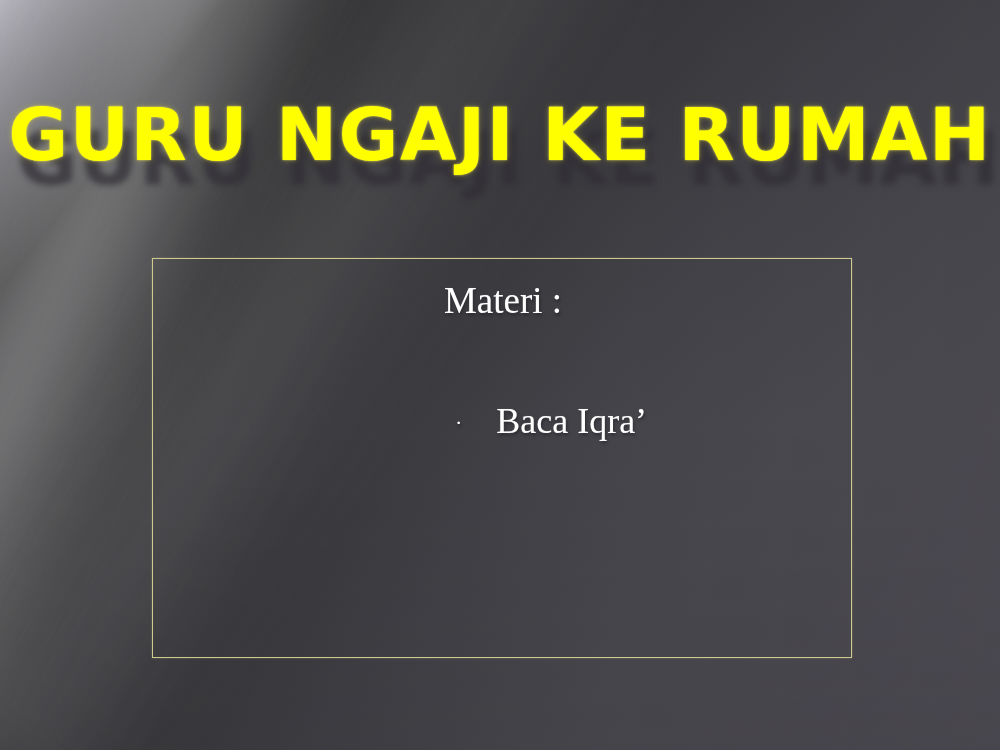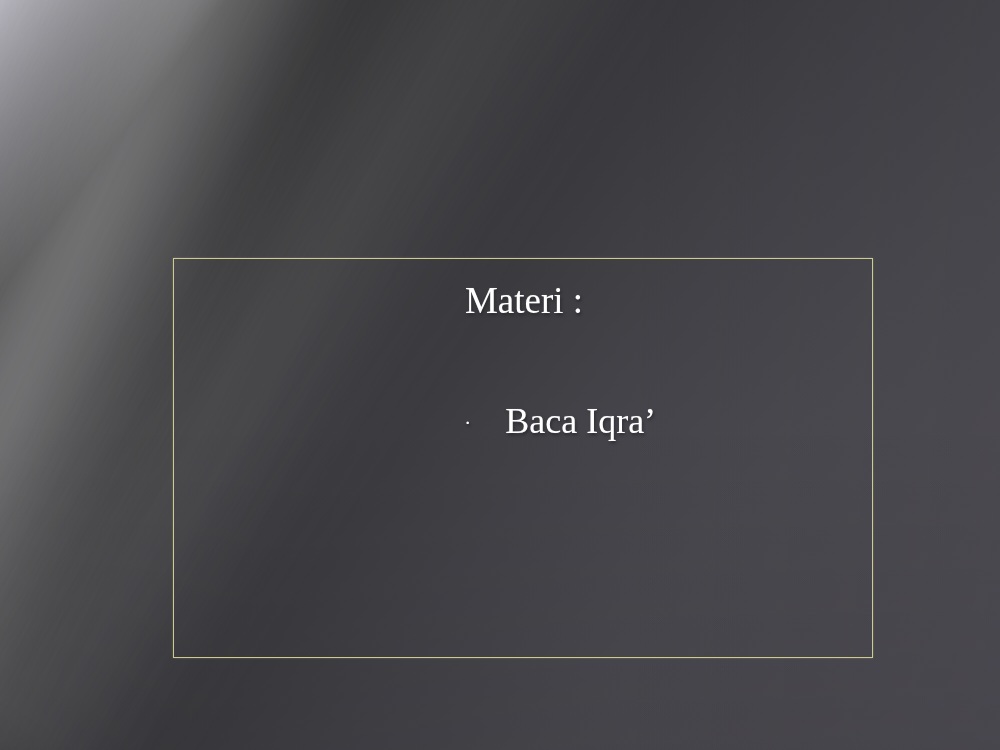--- a/index.html
+++ b/index.html
@@ -132,21 +132,20 @@
   
   .content-box {
     position: absolute;
     left: 152px;
     top: 258px;
     width: 700px;
     height: 400px;
     border: 1.5px solid #cfcb8e;
     box-sizing: border-box;
     box-shadow: 0 0 2px rgba(255,255,220,0.22);
-    margin-left: 21px;
   }
   .content-inner {
     position: absolute;
     left: 0;
     top: 0;
     width: 700px;
     padding-top: 12px;
     text-align: center;
   }
   .line {
@@ -170,34 +169,38 @@
     font-size: 22px;
     vertical-align: 0.12em;
     color: #ffffff;
     text-shadow: 1px 2px 3px rgba(30,28,34,0.65);
   }
   .bullet-gap-wide { display: inline-block; width: 34px; }
   .bullet-gap-mid  { display: inline-block; width: 26px; }
   .bullet-text { display: inline-block; }
 
   
-  .l1 { position: relative; left: 0; }
+  .l1 { position: relative; left: 12px; }
   .l2 { position: relative; left: 0px; }
   .l3 { position: relative; left: -2px; }
 </style>
 </head>
 <body>
 
 <div class="slide">
 
   <div class="light-streak-a"></div>
   <div class="light-streak-b"></div>
   <div class="light-streak-c"></div>
   <div class="vignette"></div>
 
+  <div class="title-wrap">
+    <div class="title-reflection">GURU NGAJI KE RUMAH</div>
+    <div class="title-main">GURU NGAJI KE RUMAH</div>
+  </div>
 
   <div class="content-box">
     <div class="content-inner">
 
       <div class="line heading">Materi :</div>
 
       <div class="line bullet-row l1">
         <span class="bullet-dot">·</span><span class="bullet-gap-wide"></span><span class="bullet-text">Baca Iqra’</span>
       </div>
 

